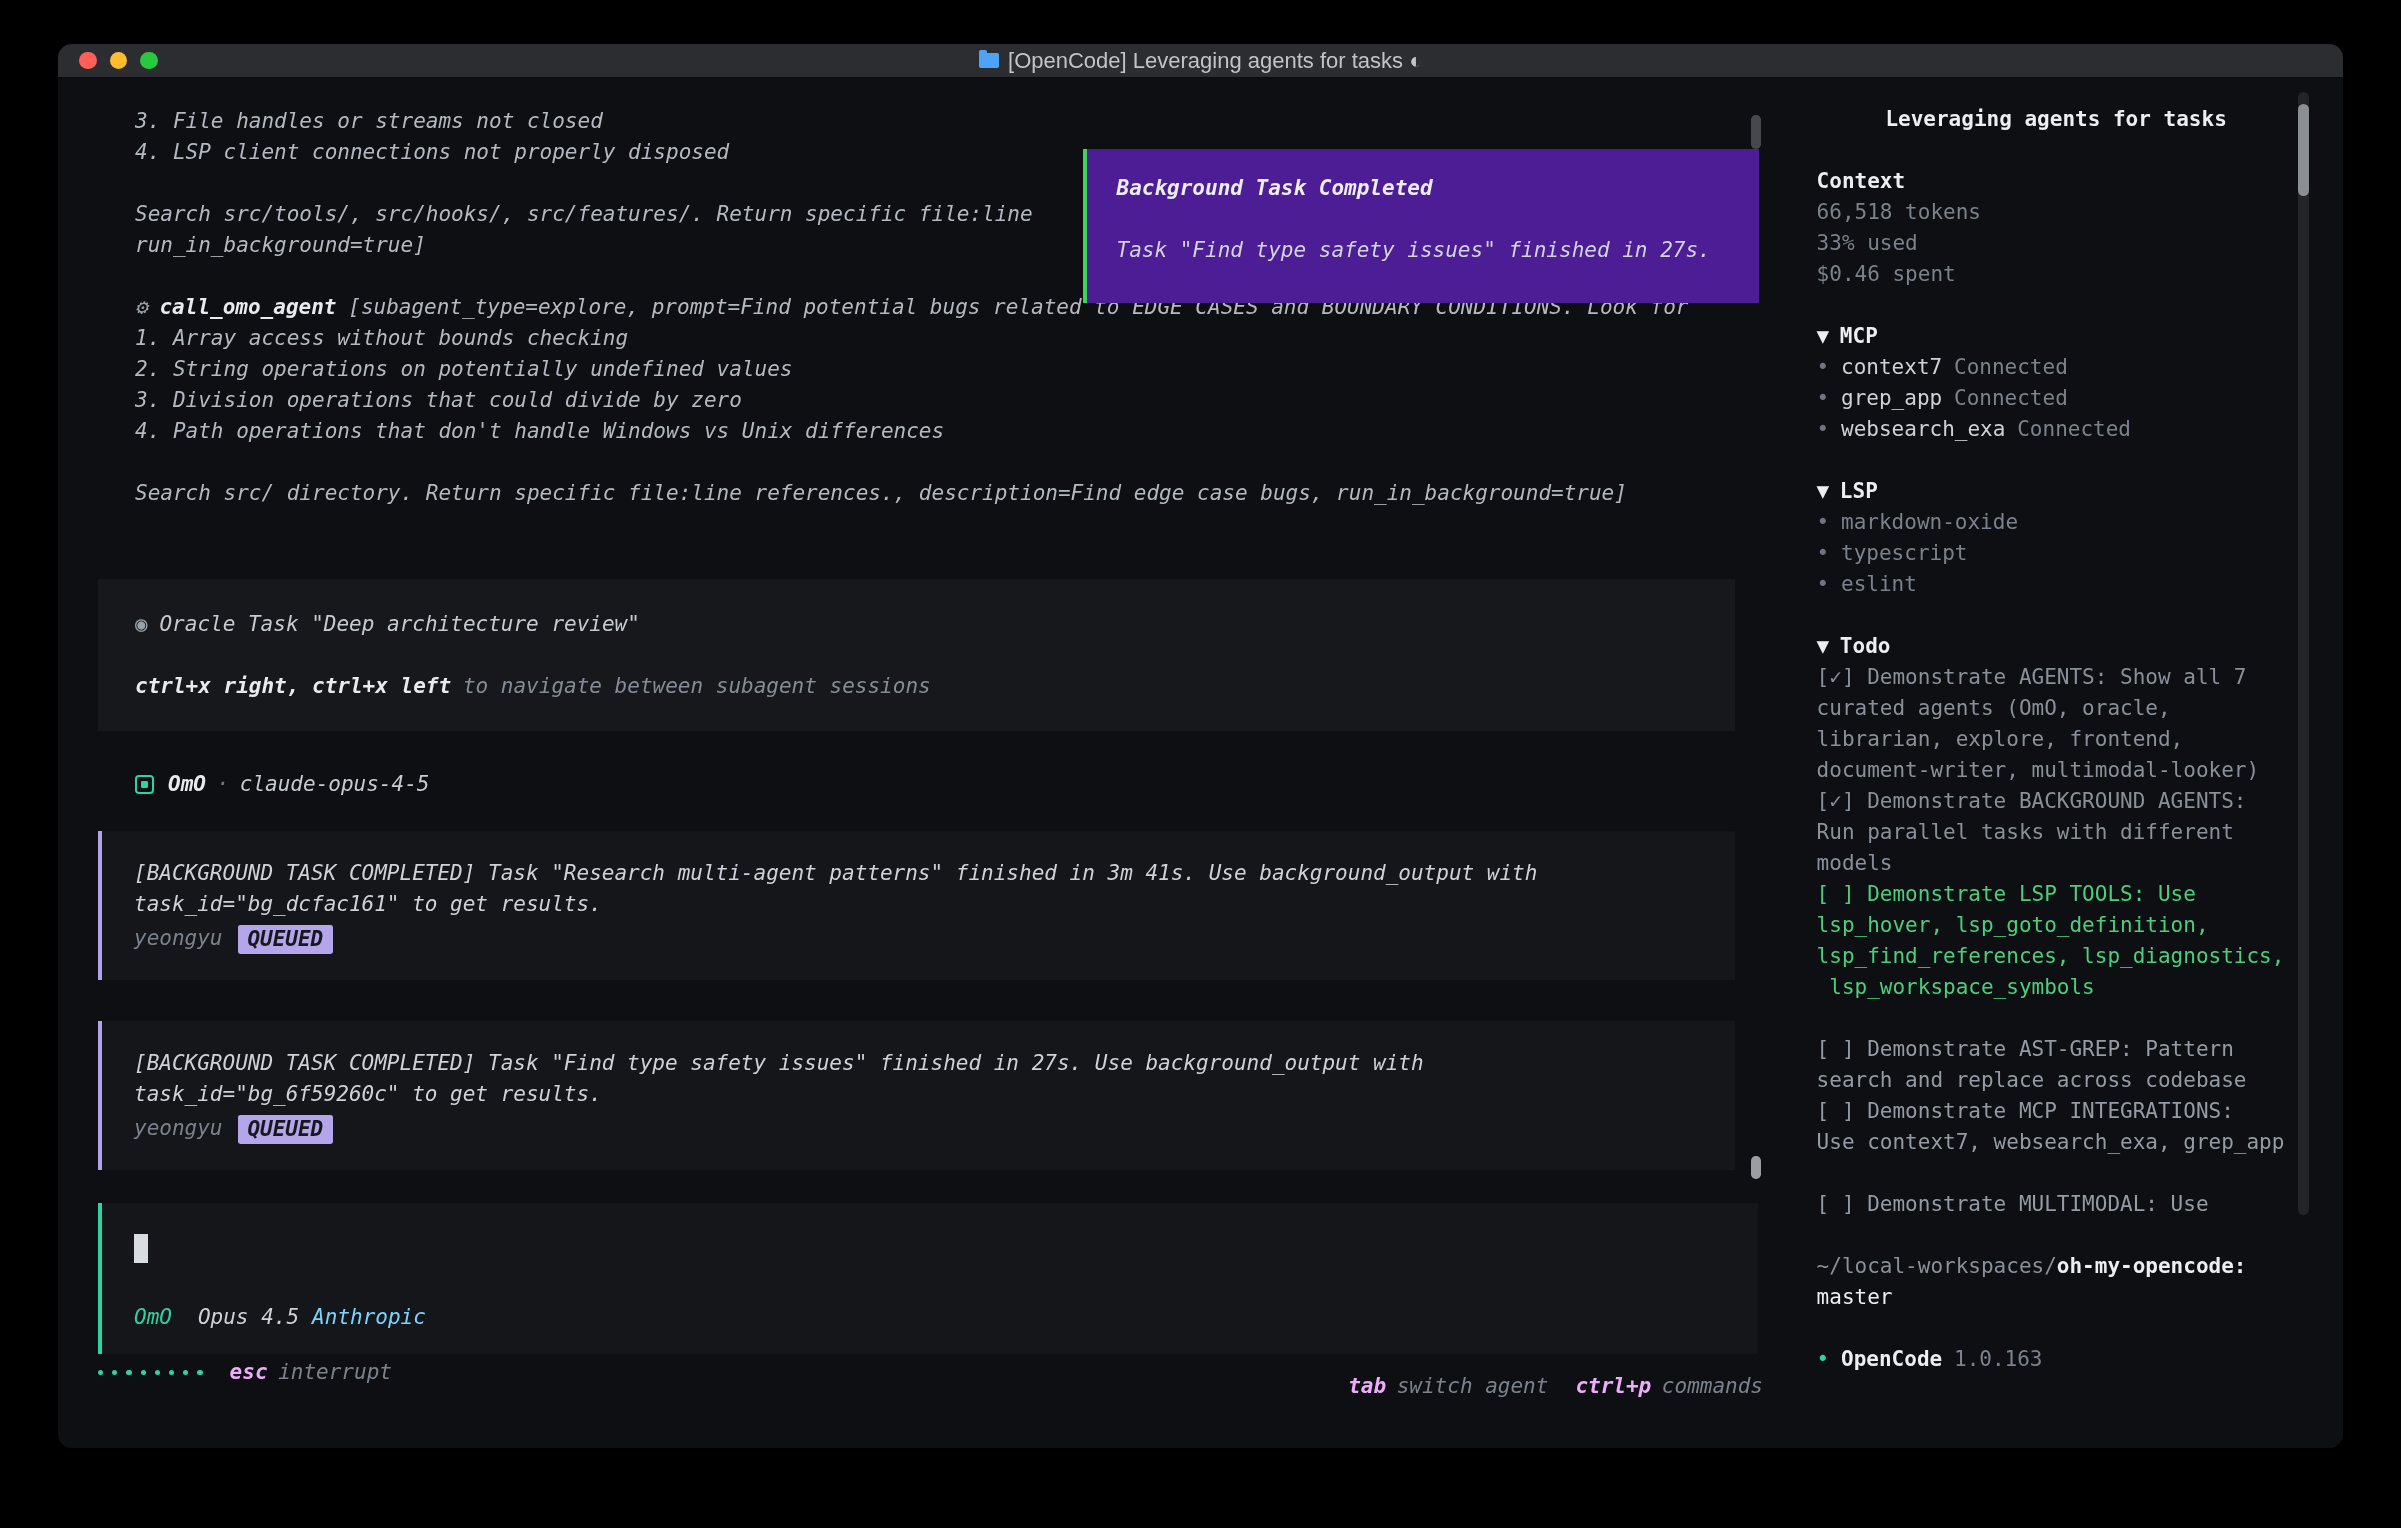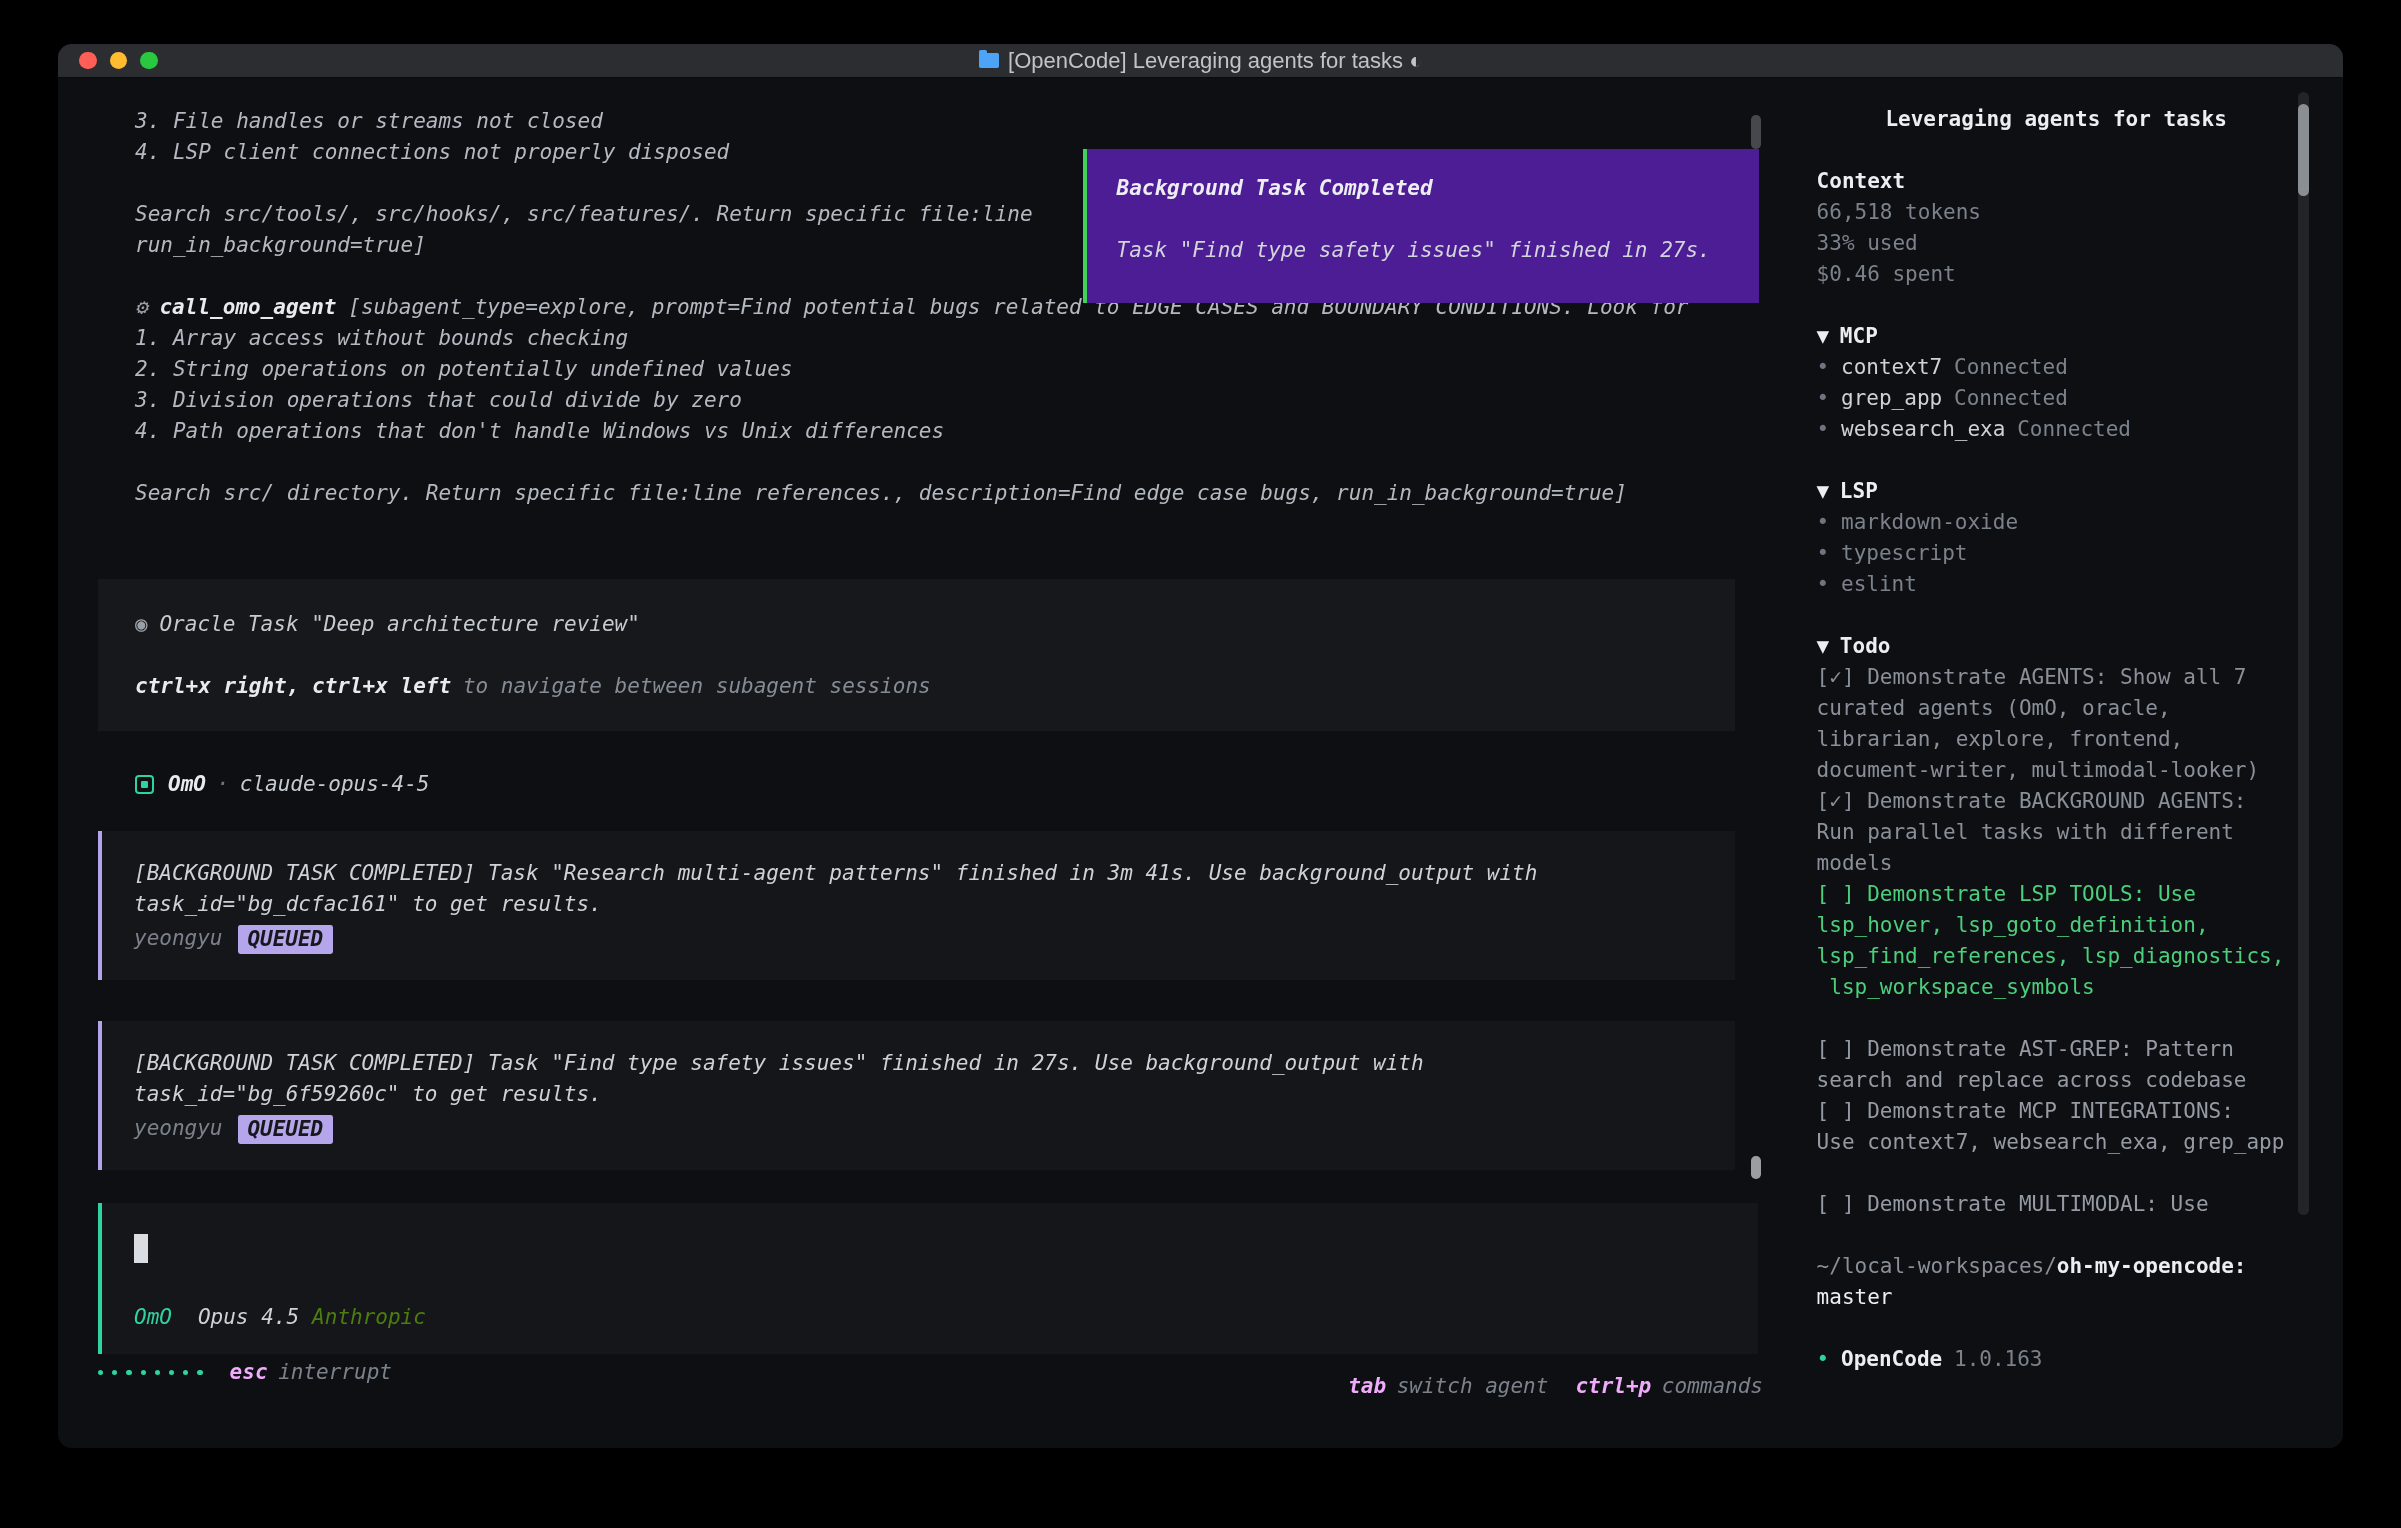--- a/index.html
+++ b/index.html
@@ -110,21 +110,21 @@
     background: #15161a;
     border-left: 4.7px solid #2fd3a0;
     padding: 31px 0 21px 32px;
     display: flex; flex-direction: column;
   }
   .cursor { width: 14px; height: 29.5px; background: #d9dce1; }
   .flexspace { flex: 1; }
   .model-line { display: flex; align-items: baseline; min-height: 31px; }
   .in-agent { color: #2fd3a0; margin-right: 26px; }
   .in-model { color: #ced2d8; margin-right: 13px; }
-  .in-provider { color: #4d7c0f; }
+  .in-provider { color: #7dd3fc; }
 
   
   .statusbar {
     position: absolute; left: 40px; width: 1665px; bottom: 46px;
     display: flex; align-items: center; min-height: 31px;
   }
   .dots { display: flex; gap: 8.9px; margin-right: 27px; align-items: center; }
   .dot { width: 5.3px; height: 5.3px; border-radius: 50%; background: #2fd3a0; }
   .sb-key { color: #f0abfc; font-weight: bold; margin-right: 10.6px; }
   .sb-label { color: #7b828c; }

